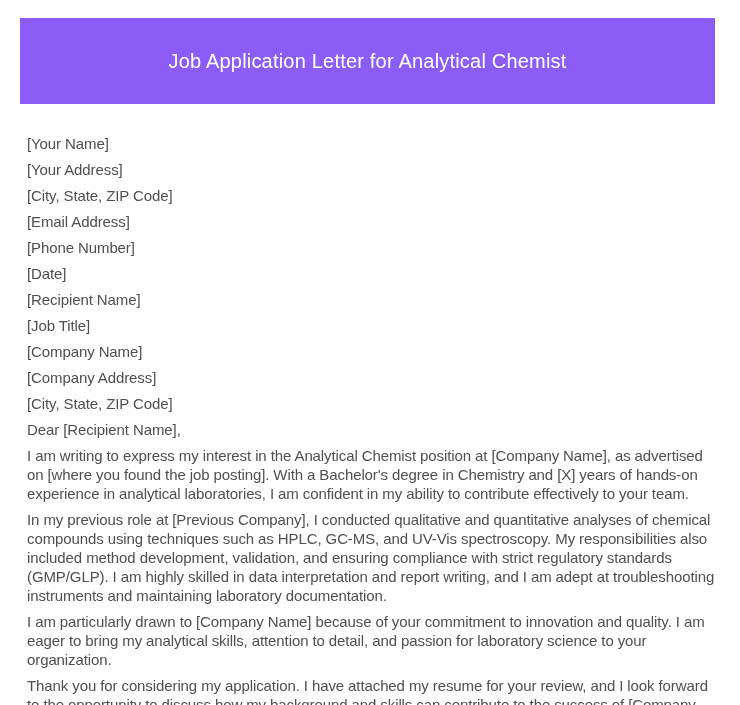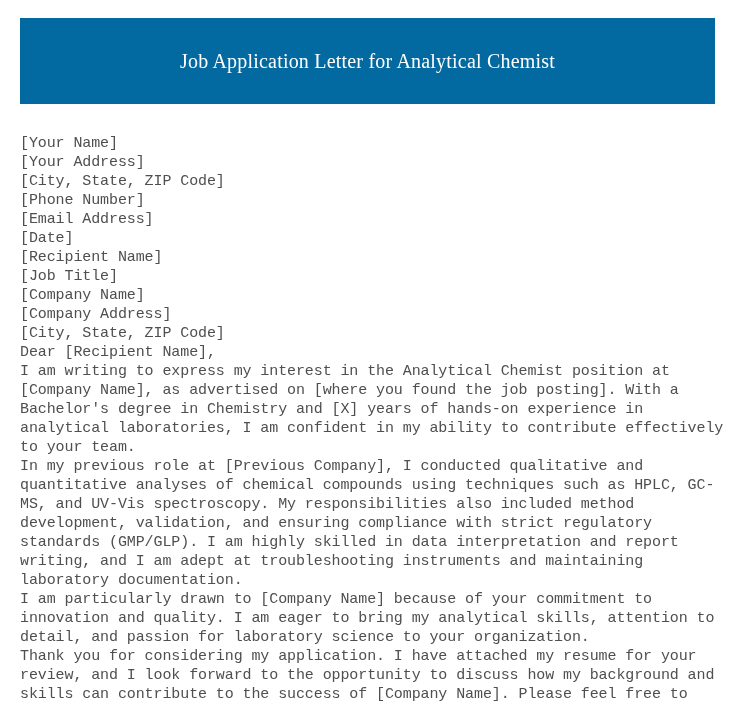--- a/index.html
+++ b/index.html
@@ -30,38 +30,37 @@
   }
   .letter {
     margin: 30px 16px 0 20px;
     color: #4f4f4f;
     font-size: 15px;
     line-height: 19px;
     letter-spacing: -0.1px;
   }
   .letter .line,
   .letter .paragraph {
-    margin: 0;
+    margin: 7px;
     padding: 0;
-    font-family: Liberation Mono, monospace;
   }
 </style>
 </head>
 <body style="background: rgb(255, 255, 255);">
 
-<div class="banner" style="background: #0369a1; font-family: Liberation Serif, serif;">
+<div class="banner" style="background: #8b5cf6;">
   <h1 class="title" style="color: rgb(255, 255, 255);">Job Application Letter for Analytical Chemist</h1>
 </div>
 
 <div class="letter" style="color: rgb(79, 79, 79);">
   <div class="line">[Your Name]</div>
   <div class="line">[Your Address]</div>
   <div class="line">[City, State, ZIP Code]</div>
+  <div class="line">[Email Address]</div>
   <div class="line">[Phone Number]</div>
-  <div class="line">[Email Address]</div>
   <div class="line">[Date]</div>
   <div class="line">[Recipient Name]</div>
   <div class="line">[Job Title]</div>
   <div class="line">[Company Name]</div>
   <div class="line">[Company Address]</div>
   <div class="line">[City, State, ZIP Code]</div>
   <div class="line">Dear [Recipient Name],</div>
   <div class="paragraph">I am writing to express my interest in the Analytical Chemist position at [Company Name], as advertised on [where you found the job posting]. With a Bachelor's degree in Chemistry and [X] years of hands-on experience in analytical laboratories, I am confident in my ability to contribute effectively to your team.</div>
   <div class="paragraph">In my previous role at [Previous Company], I conducted qualitative and quantitative analyses of chemical compounds using techniques such as HPLC, GC-MS, and UV-Vis spectroscopy. My responsibilities also included method development, validation, and ensuring compliance with strict regulatory standards (GMP/GLP). I am highly skilled in data interpretation and report writing, and I am adept at troubleshooting instruments and maintaining laboratory documentation.</div>
   <div class="paragraph">I am particularly drawn to [Company Name] because of your commitment to innovation and quality. I am eager to bring my analytical skills, attention to detail, and passion for laboratory science to your organization.</div>

